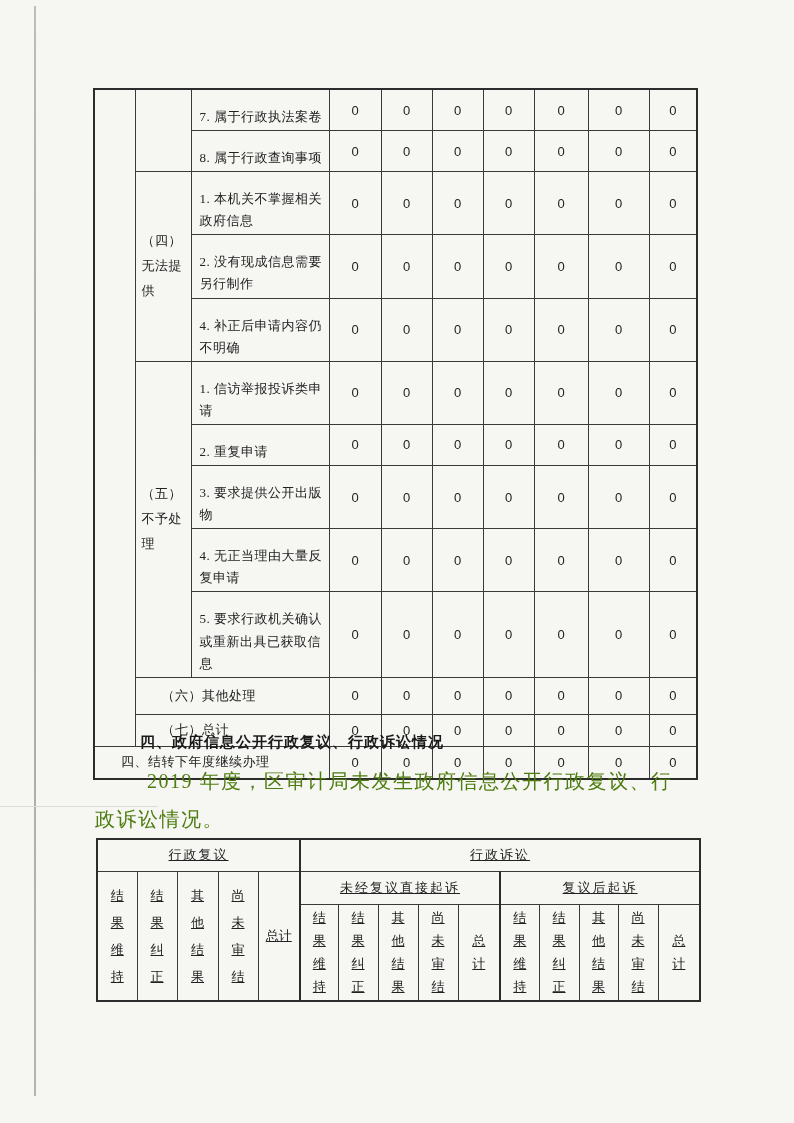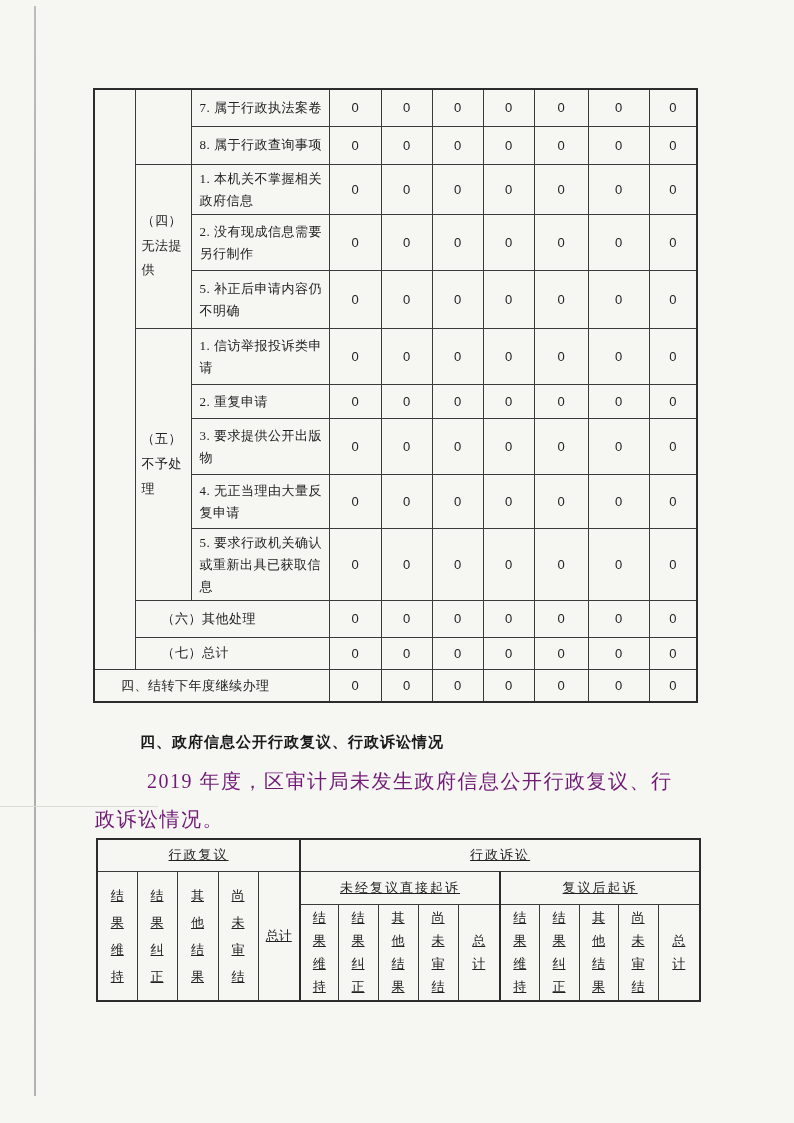--- a/index.html
+++ b/index.html
@@ -30,21 +30,21 @@
     table-layout:fixed;
     font-size:13px;
     color:#222;
   }
   .tbl { position:absolute; border:2px solid #2c2c2c; }
   td { border:1px solid #3a3a3a; vertical-align:middle; overflow:hidden; }
 
   
   #table1 { left:93px; top:88px; width:605px; }
   #table1 td.label {
-    text-align:left; padding:3px 4px 2px 8px; line-height:1.7;
+    text-align:left; padding:16px 4px 2px 8px; line-height:1.7;
     letter-spacing:.5px;
   }
   #table1 td.group {
     text-align:left; padding:2px 3px 2px 6px; line-height:1.9;
     letter-spacing:.5px;
   }
   #table1 td.wide-label { text-align:left; padding-left:26px; letter-spacing:.5px; }
   td.num {
     text-align:center;
     font-family:"Liberation Sans", sans-serif;
@@ -52,21 +52,21 @@
   }
 
   
   .sec-heading {
     position:absolute; left:140px; top:733px;
     font-family:"Liberation Sans", sans-serif;
     font-weight:bold; font-size:15px; letter-spacing:1px; color:#1a1a1a;
   }
   .sec-para {
     position:absolute; left:95px; top:762px; width:610px;
-    font-size:20px; line-height:38px; letter-spacing:1.5px; color:#701a75;
+    font-size:20px; line-height:38px; letter-spacing:1.5px; color:#4d7c0f;
   }
   .sec-para .l1 { text-indent:52px; }
 
   
   #table2 { left:96px; top:838px; width:605px; }
   #table2 td { text-align:center;text-decoration:underline; }
   #table2 .hd { letter-spacing:2px; }
   .vt {
     width:1.15em; margin:0 auto; word-break:break-all;
     text-align:center; line-height:27px; letter-spacing:0;
@@ -132,21 +132,21 @@
       <td class="label">2. 没有现成信息需要另行制作</td>
     <td class="num">0</td>
           <td class="num">0</td>
           <td class="num">0</td>
           <td class="num">0</td>
           <td class="num">0</td>
           <td class="num">0</td>
           <td class="num">0</td>
         </tr>
     <tr style="height:58px">
-      <td class="label">5. 补正后申请内容仍不明确</td>
+      <td class="label">4. 补正后申请内容仍不明确</td>
     <td class="num">0</td>
           <td class="num">0</td>
           <td class="num">0</td>
           <td class="num">0</td>
           <td class="num">0</td>
           <td class="num">0</td>
           <td class="num">0</td>
         </tr>
     <tr style="height:56px">
       <td rowspan="5" class="group">（五）不予处理</td>

